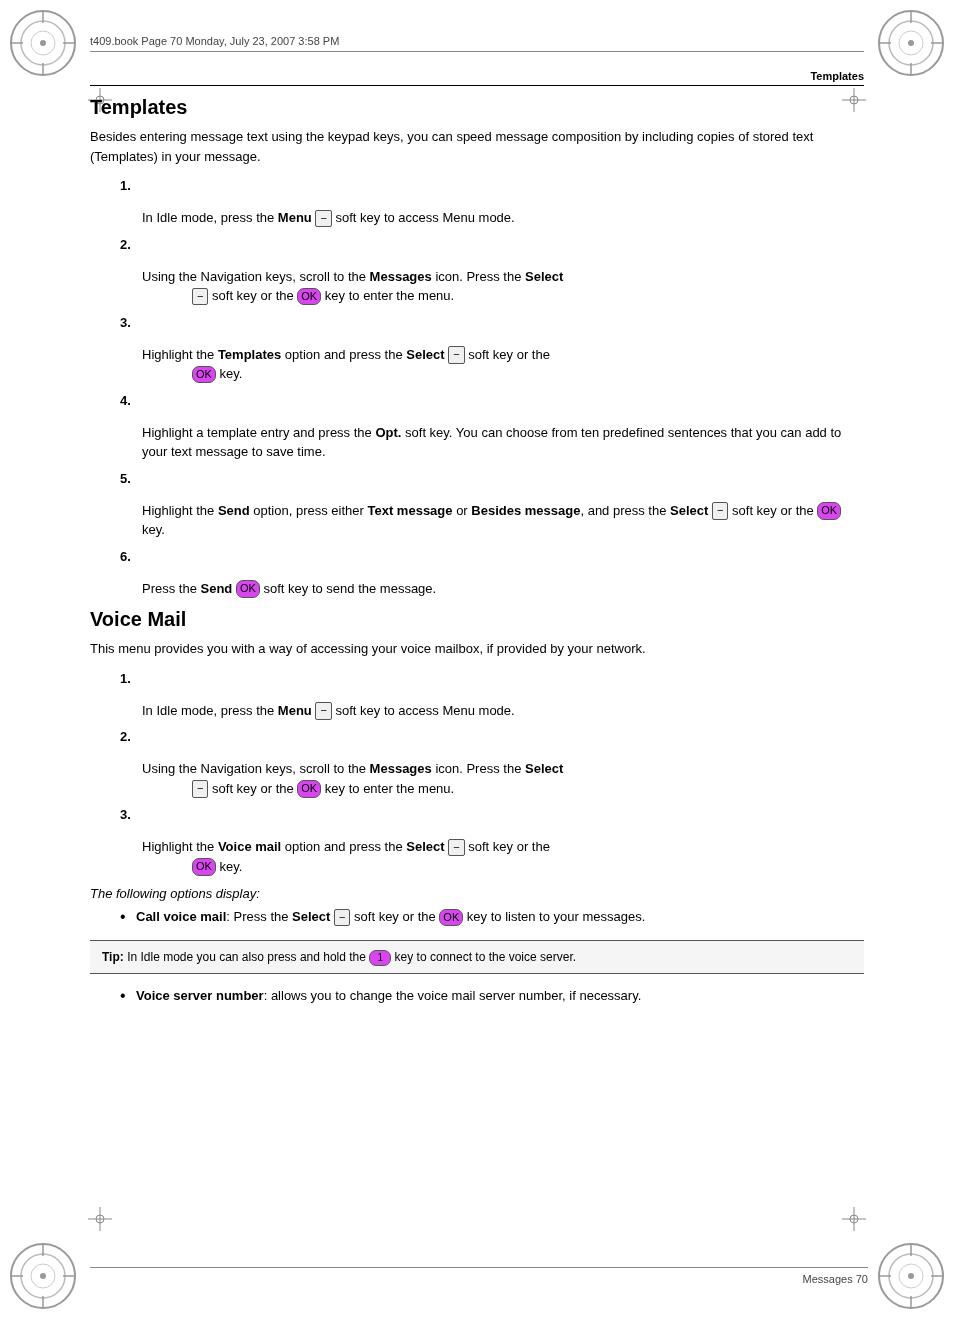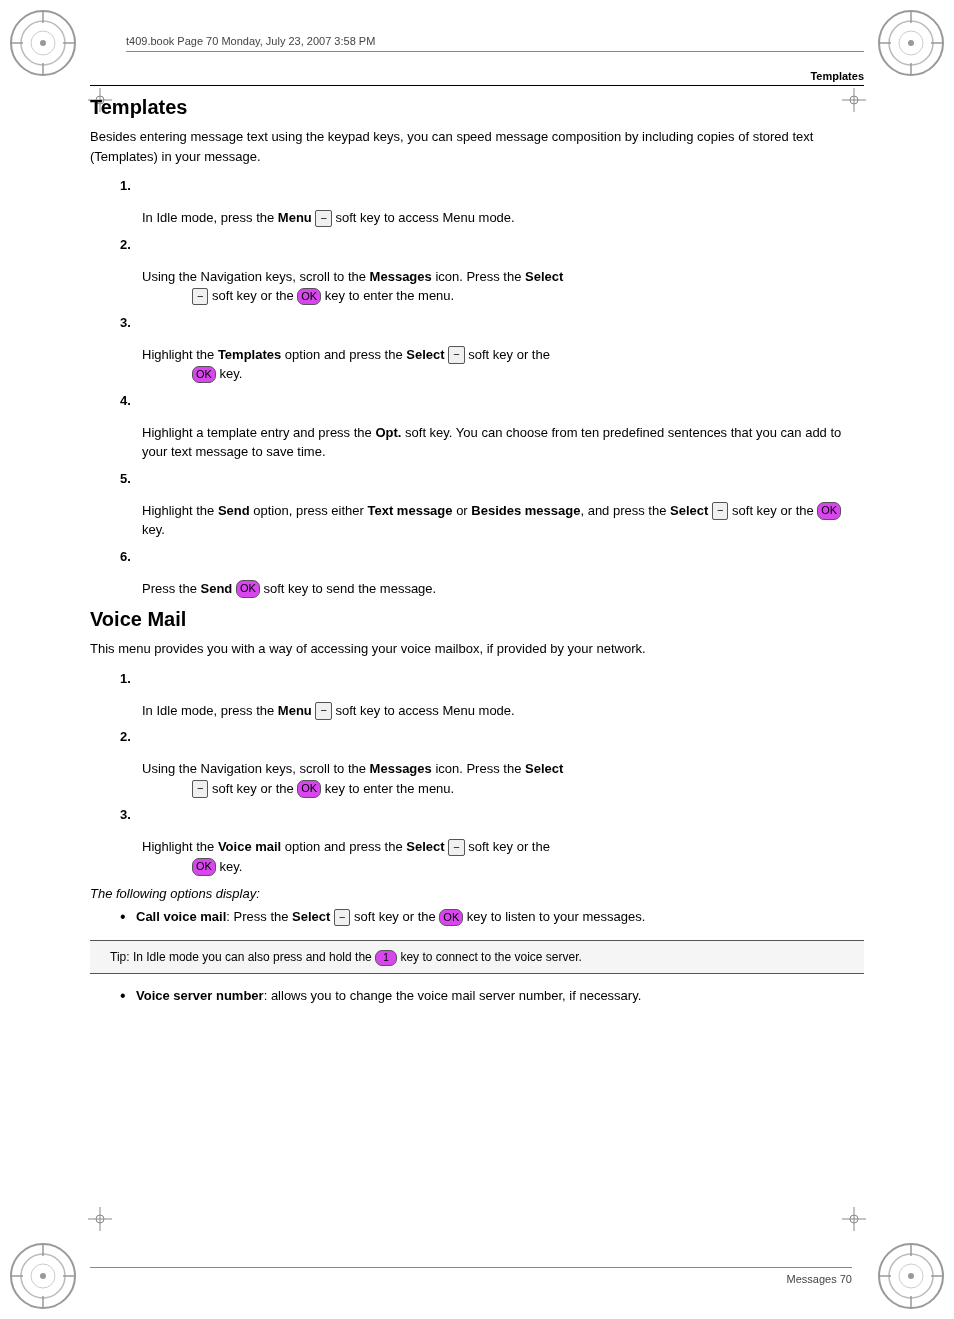--- a/index.html
+++ b/index.html
@@ -52,34 +52,33 @@
     
     .header-bar {
       position: absolute;
       top: 30px;
       left: 90px;
       right: 90px;
       height: 22px;
       display: flex;
       align-items: center;
       border-bottom: 1px solid #888;
-      margin-left: 36px;
     }
 
     .header-text {
       font-size: 11px;
       color: #444;
     }
 
     
     .footer-bar {
       position: absolute;
       bottom: 30px;
       left: 90px;
-      right: 102px;
+      right: 86px;
       height: 22px;
       display: flex;
       align-items: center;
       justify-content: flex-end;
       border-top: 1px solid #888;
     }
 
     .footer-text {
       font-size: 11px;
       color: #444;
@@ -189,22 +188,21 @@
       border-top: 1px solid #555;
       border-bottom: 1px solid #555;
       background: #f5f5f5;
       padding: 7px 12px;
       margin: 12px 0;
       font-size: 12px;
       line-height: 1.5;
     }
 
     .tip-label {
-      font-weight: normal;
-      margin-left: 8px;
+      font-weight: bold;
     }
 
     
     .bullet-list {
       margin-left: 30px;
       margin-bottom: 8px;
     }
 
     .bullet-item {
       display: flex;

